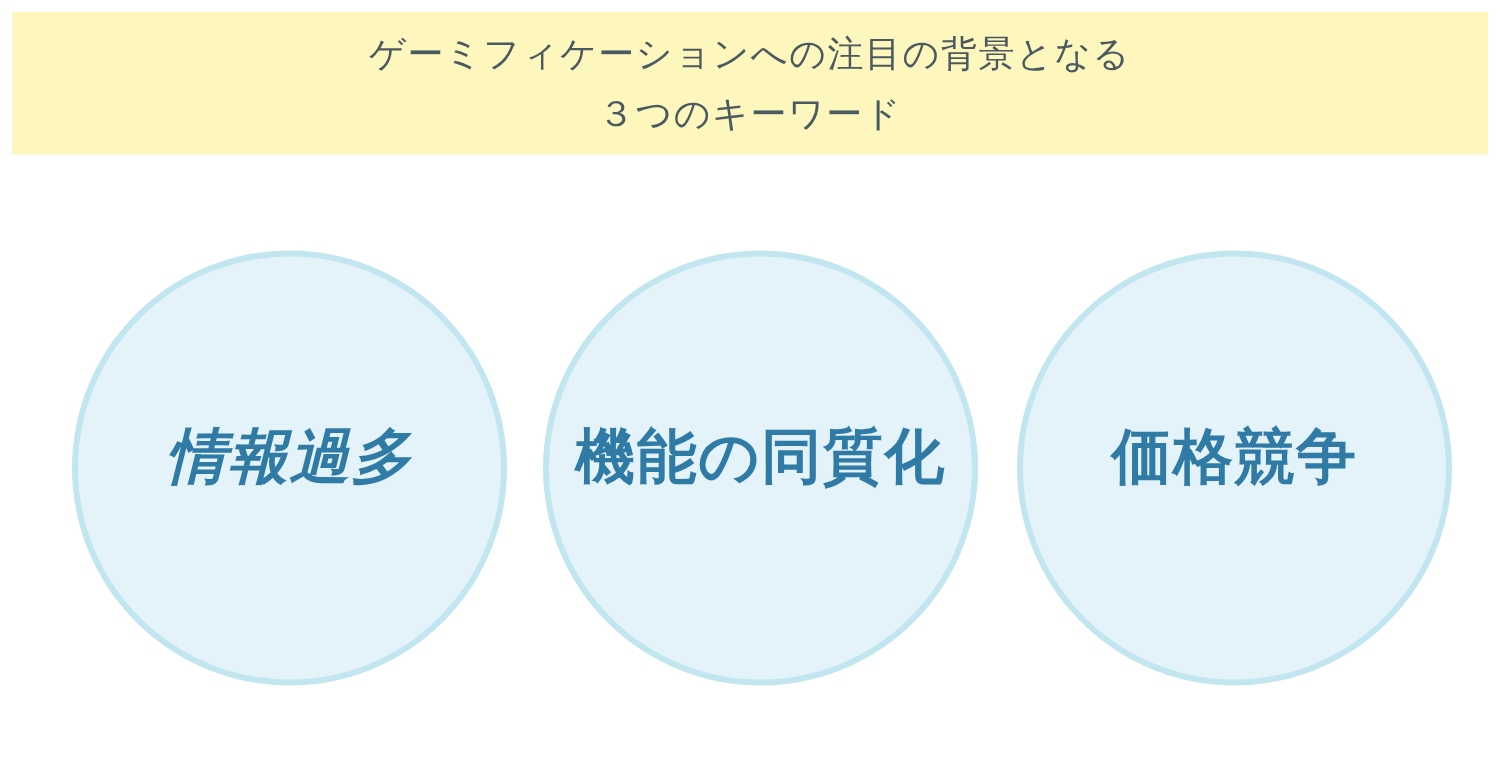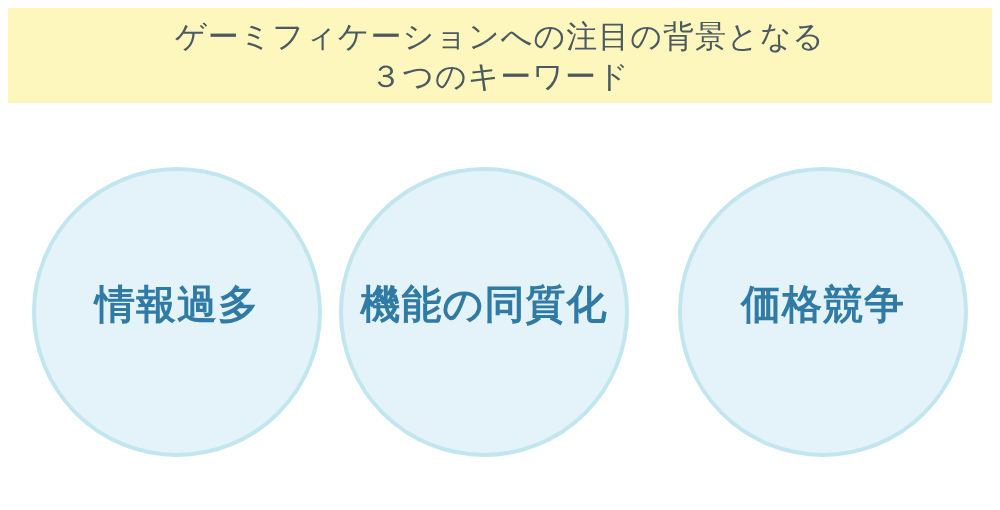--- a/index.html
+++ b/index.html
@@ -4,35 +4,35 @@
 <style>
   html, body { margin: 0; padding: 0; }
   body {
     width: 1000px; height: 510px; background: #ffffff; position: relative; overflow: hidden;
     font-family: "DejaVu Sans", "Liberation Sans", sans-serif;
   }
   .banner {
     position: absolute; left: 8px; top: 8px; width: 984px; height: 95px;
     background: #fdf6bd;
     display: flex; flex-direction: column; justify-content: center;
-    color: #4a5a60; font-size: 31px; line-height: 40px; letter-spacing: 1px;
+    color: #4a5a60; font-size: 24px; line-height: 40px; letter-spacing: 1px;
   }
   .banner span { display: block; text-align: center; }
   .circle {
     position: absolute; width: 282px; height: 282px; border-radius: 50%;
     background: #e4f3f9; border: 4px solid #c2e6f0;
     display: flex; align-items: center; justify-content: center;
     top: 167px;
   }
   .circle .label {
     color: #2f7ba6; font-weight: bold; font-size: 40px; letter-spacing: 1px;
     margin-top: -16px; white-space: nowrap;
   }
-  #c1 { left: 32px; }
-  #c2 { left: 339px; }
+  #c1 { left: 48px; font-style: italic; }
+  #c2 { left: 362px; }
   #c3 { left: 678px; font-family: Liberation Mono, monospace; }
 </style>
 </head>
 <body>
 
 <div class="banner">
   <span>ゲーミフィケーションへの注目の背景となる</span>
   <span>３つのキーワード</span>
 </div>
 

